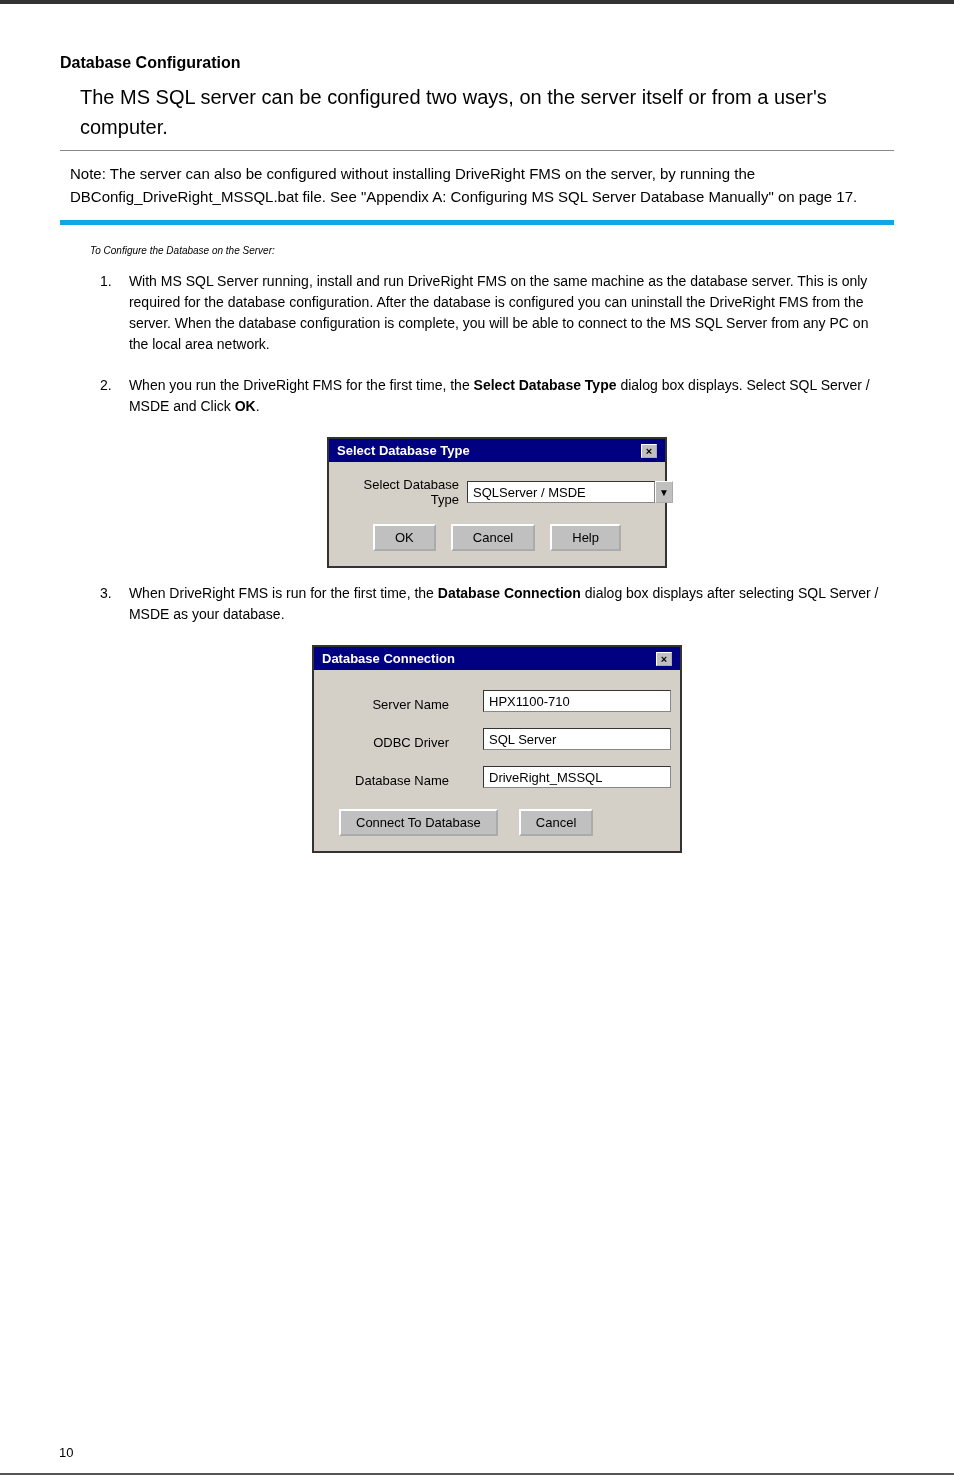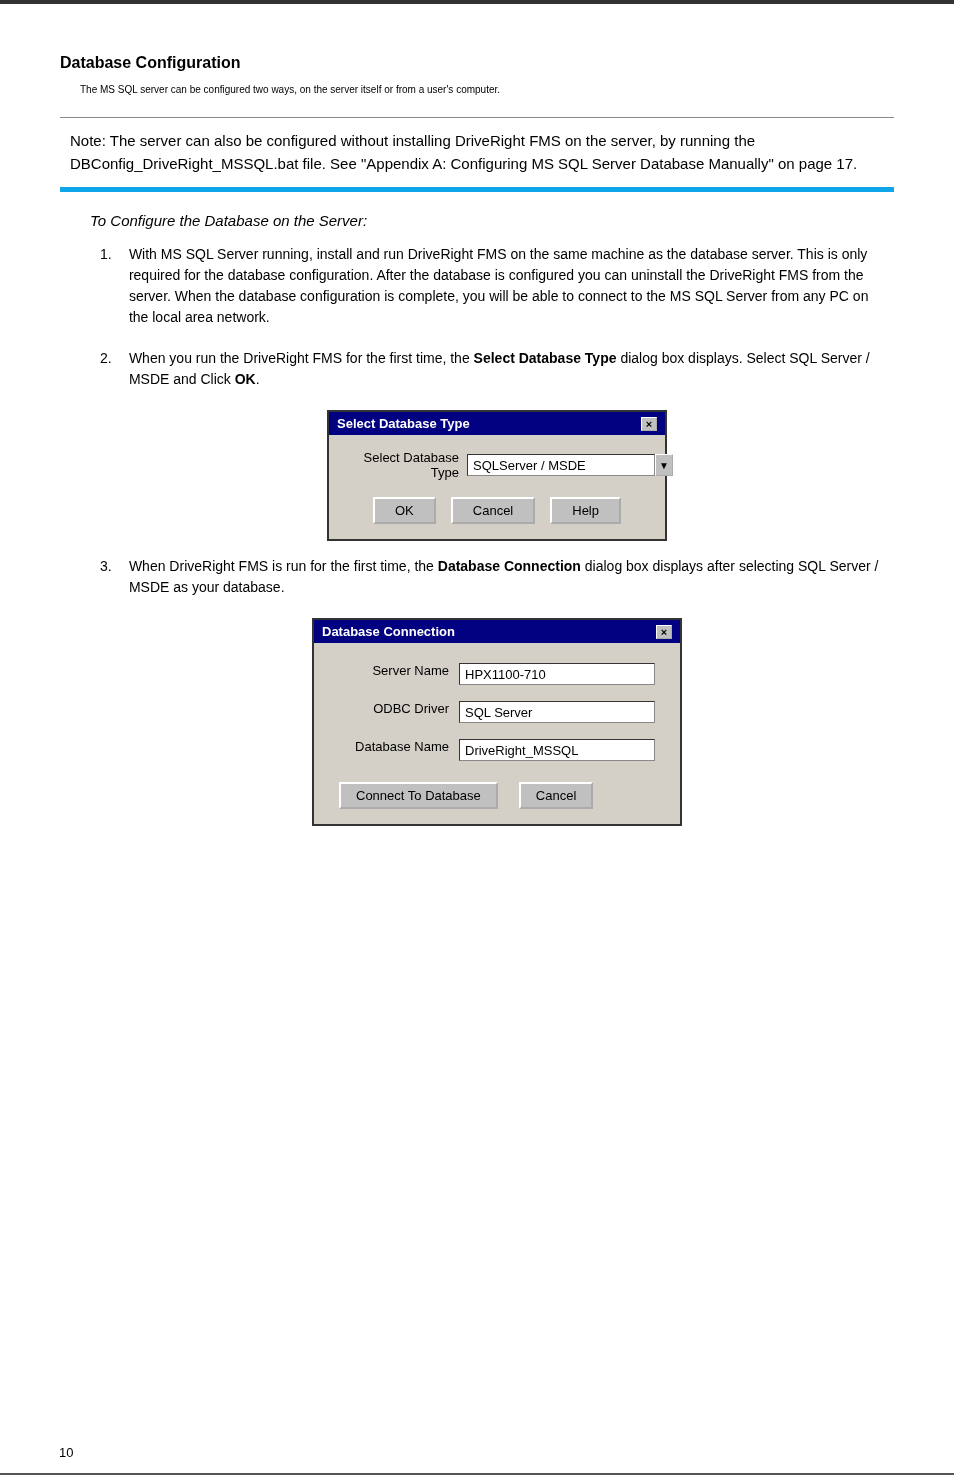--- a/index.html
+++ b/index.html
@@ -31,42 +31,42 @@
     }
 
     .section-title {
       font-size: 16px;
       font-weight: bold;
       margin-bottom: 10px;
       margin-top: 20px;
     }
 
     .intro-text {
-      font-size: 10px;
+      font-size: 20px;
       margin-left: 20px;
-      margin-bottom: 20px;
+      margin-bottom: 8px;
       line-height: 1.5;
     }
 
     .note-box {
       border-top: 1px solid #888888;
       border-bottom: 5px solid #0ea5e9;
       padding: 12px 10px;
       margin-bottom: 20px;
       font-size: 15px;
       line-height: 1.5;
     }
 
     .note-box .note-label {
       font-weight: normal;
     }
 
     .subheading-italic {
       font-style: italic;
-      font-size: 15px;
+      font-size: 10px;
       margin-bottom: 15px;
       margin-left: 30px;
     }
 
     .numbered-list {
       margin-left: 30px;
       padding-left: 10px;
     }
 
     .list-item {
@@ -194,22 +194,23 @@
     .db-connection-dialog {
       width: 370px;
     }
 
     .db-conn-body {
       padding: 20px 25px 15px 25px;
     }
 
     .db-conn-row {
       display: flex;
-      align-items: flex-start;
+      align-items: flex-end;
       margin-bottom: 16px;
+      gap: 24px;
     }
 
     .db-conn-label {
       min-width: 110px;
       text-align: right;
       margin-right: 10px;
       font-size: 13px;
     }
 
     .db-conn-input {

